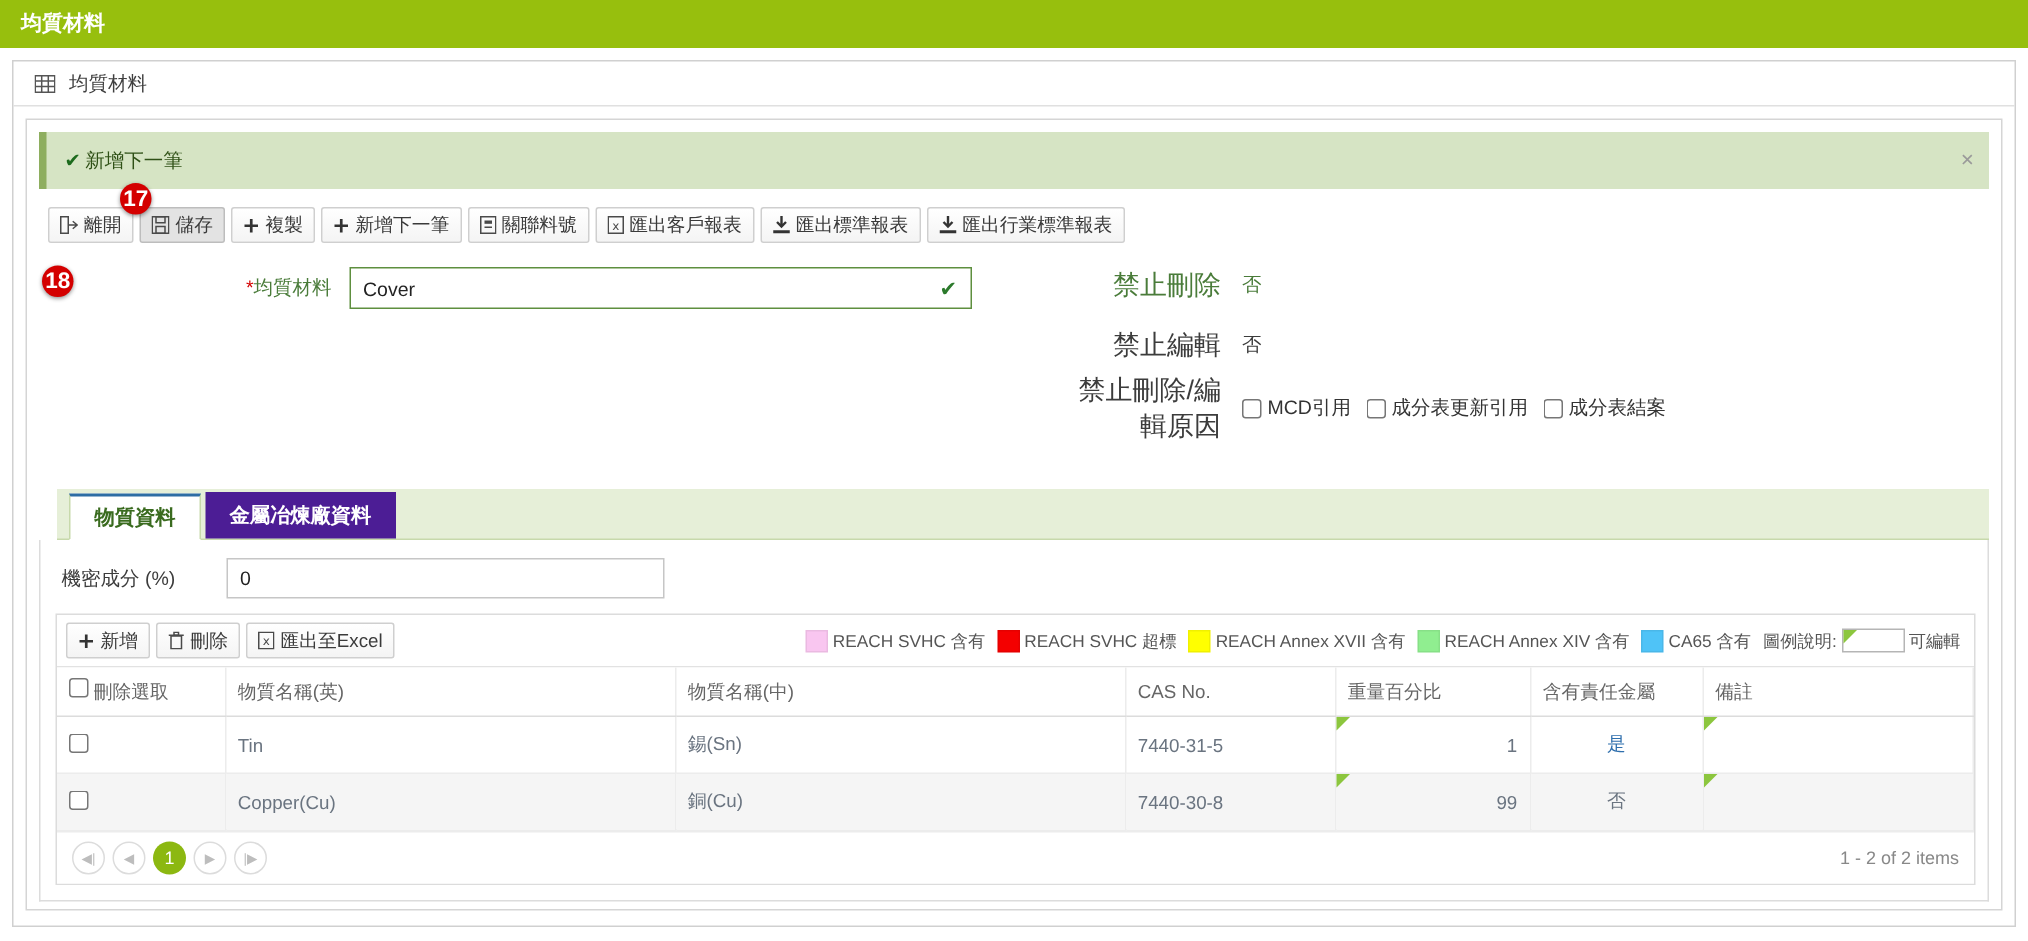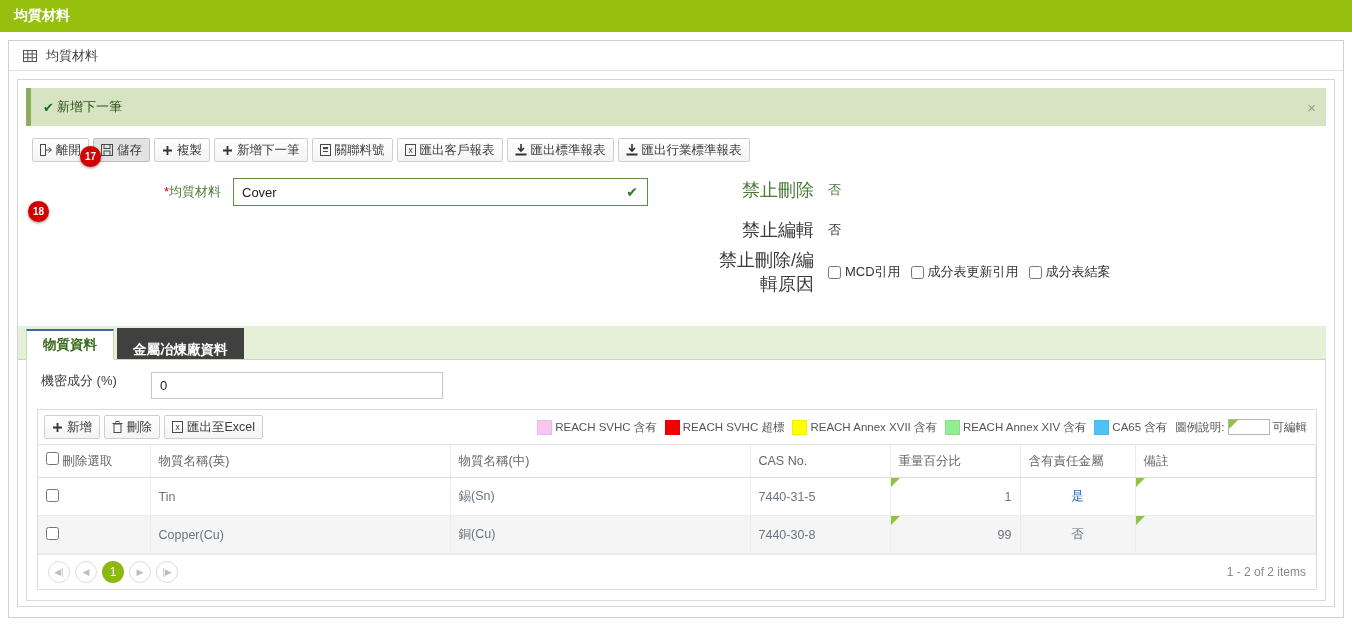--- a/index.html
+++ b/index.html
@@ -101,28 +101,27 @@
   }
   .tb-ico { display: inline-flex; align-items: center; color: #4a4a4a; }
 
   
   .badge {
     position: absolute;
     width: 21px; height: 21px;
     border-radius: 50%;
     background: #d40000;
     color: #fff;
-    font-size: 10px;
+    font-size: 15px;
     font-weight: bold;
     display: flex;
     align-items: center;
     justify-content: center;
     box-shadow: 0 1px 3px rgba(0,0,0,.45);
     z-index: 30;
-    margin-top: 24px;
   }
   #badge17 { left: 80px; top: 122px; }
   #badge18 { left: 28px; top: 177px; }
 
   
   .form-area { padding: 16px 0 8px 0; display: flex; }
   .form-left { width: 700px; }
   .form-right { flex: 1; }
   .frow { display: flex; align-items: center; margin-bottom: 10px; }
   .flabel {
@@ -154,21 +153,21 @@
   .rvalue { color: #4a7c3a; font-size: 13px; }
   .rvalue.dark { color: #3c3c3c; }
   .rrow { display: flex; align-items: center; margin-bottom: 16px; }
   .rrow.tight { margin-bottom: 6px; }
   .cbset { display: flex; align-items: center; gap: 10px; font-size: 13px; color: #333; }
   .cbset label { display: inline-flex; align-items: center; gap: 4px; cursor: pointer; }
   input[type=checkbox] { width: 13px; height: 13px; margin: 0; cursor: pointer; }
 
   
   .tabstrip {
-    margin: 6px 8px 0 0;
+    margin: 6px 8px 0 20px;
     background: #e6efd8;
     border-bottom: 1px solid #c7d9ab;
     display: flex;
     align-items: flex-end;
     height: 34px;
     padding-left: 8px;
   }
   .tab {
     height: 31px;
     display: flex; align-items: center;
@@ -180,34 +179,33 @@
   }
   .tab.active {
     background: #ffffff;
     color: #3a6b1f;
     border: 1px solid #c7d9ab;
     border-bottom: 1px solid #fff;
     border-top: 2px solid #2e6da4;
     margin-bottom: -1px;
   }
   .tab.inactive {
-    background: #404040;
+    background: #4c1d95;
     color: #ffffff;
-    align-items: flex-end;
   }
 
   .tabpanel {
     margin: 0 8px;
     border: 1px solid #dcdcdc;
     border-top: none;
     background: #fff;
     padding: 10px 0 0 0;
   }
 
-  .conf-row { display: flex; align-items: flex-start; padding: 2px 0 10px 14px; }
+  .conf-row { display: flex; align-items: center; padding: 2px 0 10px 14px; }
   .conf-label { width: 110px; color: #3c3c3c; font-size: 13px; }
   .conf-input {
     width: 292px; height: 27px;
     border: 1px solid #c6c6c6;
     background: #fff;
     display: flex; align-items: center;
     padding: 0 8px; font-size: 13px; color: #222;
   }
 
   

